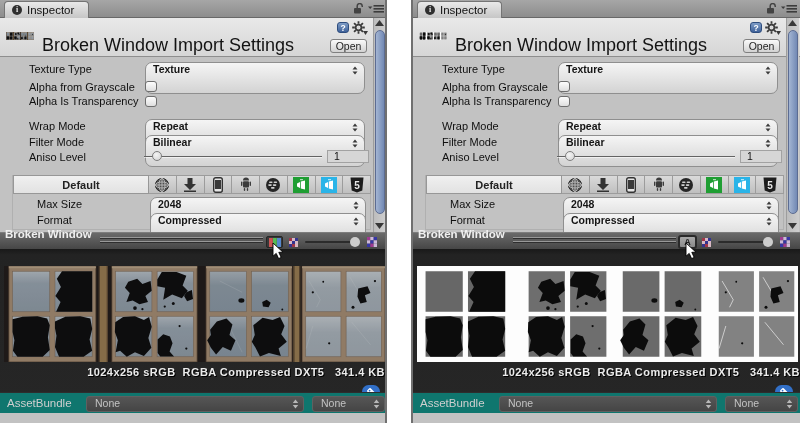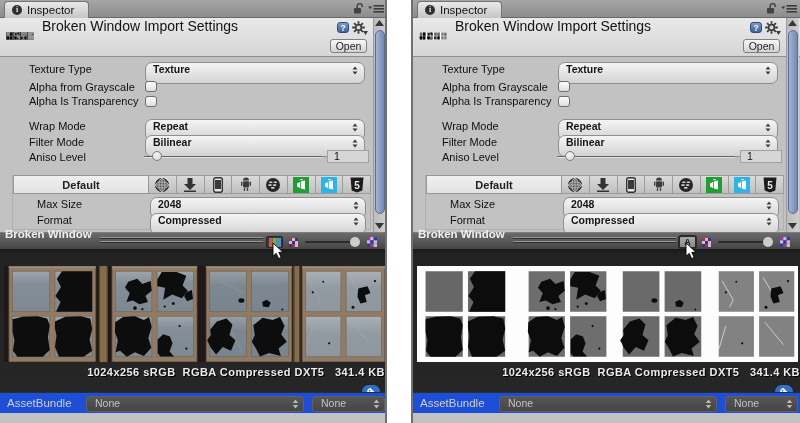--- a/index.html
+++ b/index.html
@@ -13,32 +13,32 @@
  background:linear-gradient(#a6a6a6,#8d8d8d);border-bottom:1px solid #686868}
 .tab{position:absolute;left:4px;top:1px;width:85px;height:17px;
  border:1px solid #747474;border-bottom:none;border-radius:4px 4px 0 0;
  background:linear-gradient(#e9e9e9,#c6c6c6)}
 .tab .ic{position:absolute;left:7px;top:3px;width:10px;height:10px;border-radius:50%;
  background:#2f2f2f;color:#e8e8e8;font:bold 8px/10px "Liberation Serif",serif;text-align:center}
 .tab .tx{position:absolute;left:22px;top:2px;font-size:11.5px;color:#111}
 
 .hd{position:absolute;left:0;top:18px;right:0;height:39px;
  background:linear-gradient(#e9e9e9,#d6d6d6);border-bottom:1px solid #8e8e8e}
-.title{position:absolute;left:42px;top:0;font-size:14px;color:#131313}
+.title{position:absolute;left:42px;top:17px;font-size:18px;color:#131313}
 .thumb{position:absolute;left:6px;top:14px;width:28px;height:8px}
 .help{position:absolute;left:337px;top:4px;width:12px;height:11px;border-radius:3px;
  background:linear-gradient(#7e9cc6,#3f629a);border:1px solid #2e4d7e;
  color:#fff;font:bold 8.5px/10px "Liberation Sans",sans-serif;text-align:center}
 .open{position:absolute;left:330px;top:21px;width:37px;height:14px;border-radius:3px;
  border:1px solid #808080;background:linear-gradient(#fafafa,#d2d2d2);
  font:10.5px/12px "Liberation Sans",sans-serif;text-align:center;color:#1f1f1f}
 
 .lb{position:absolute;left:29px;font-size:11px;color:#101010;white-space:nowrap}
 
-.dd{position:absolute;height:22px;border:1px solid #8f8f8f;border-radius:7px;
+.dd{position:absolute;height:32px;border:1px solid #8f8f8f;border-radius:7px;
  background:linear-gradient(#f5f5f5,#d3d3d3);font-size:10.5px;font-weight:bold;
  color:#151515;line-height:12px;padding-left:7px;white-space:nowrap}
 .dd svg{position:absolute;right:6px;top:2.5px}
 
 .cb{position:absolute;left:145px;width:12px;height:11px;border:1px solid #6e6e6e;
  border-radius:3px;background:linear-gradient(#fdfdfd,#dedede)}
 
 .str{position:absolute;left:144px;top:156px;width:178px;height:1px;background:#636363;
  box-shadow:0 1px 0 rgba(255,255,255,.55)}
 .skn{position:absolute;left:152px;top:151px;width:10px;height:10px;border-radius:50%;
@@ -71,21 +71,21 @@
 .rchk{position:absolute;left:367px;top:237px}
 
 .pv{position:absolute;left:0;top:249px;right:0;height:153px;
  background:linear-gradient(#191919,#232323 6px,#262626)}
 .tex{position:absolute;left:4px;top:17px;width:381px;height:96px}
 .info{position:absolute;left:0;right:0;top:117px;text-align:right;font-size:11px;
  font-weight:bold;color:#ececec;text-shadow:1px 1px 0 #000;white-space:pre;letter-spacing:.45px}
 .tag{position:absolute;left:362px;top:136px;width:18px;height:13px;border-radius:7px;
  background:#3270c8;display:flex;align-items:center;justify-content:center}
 
-.ab{position:absolute;left:0;top:392px;right:0;height:21px;background:#1d4ed8;
+.ab{position:absolute;left:0;top:392px;right:0;height:21px;background:#0f766e;
  border-top:1px solid #2d2d2d}
 .ab .lbl{position:absolute;left:7px;top:4px;font-size:11.5px;color:#cfcfcf}
 .add{position:absolute;top:3px;height:16px;border:1px solid #606060;border-radius:3px;
  background:linear-gradient(#565656,#454545);font-size:10.5px;color:#c3c3c3;
  line-height:12px;padding-left:8px}
 .add svg{position:absolute;right:4px;top:2px}
 
 .sbt{position:absolute;left:373px;top:18px;width:13px;height:214px;
  background:linear-gradient(90deg,#bdbdbd,#cecece);border-left:1px solid #9d9d9d}
 .sth{position:absolute;left:375px;top:30px;width:10px;height:184px;border-radius:5px;

